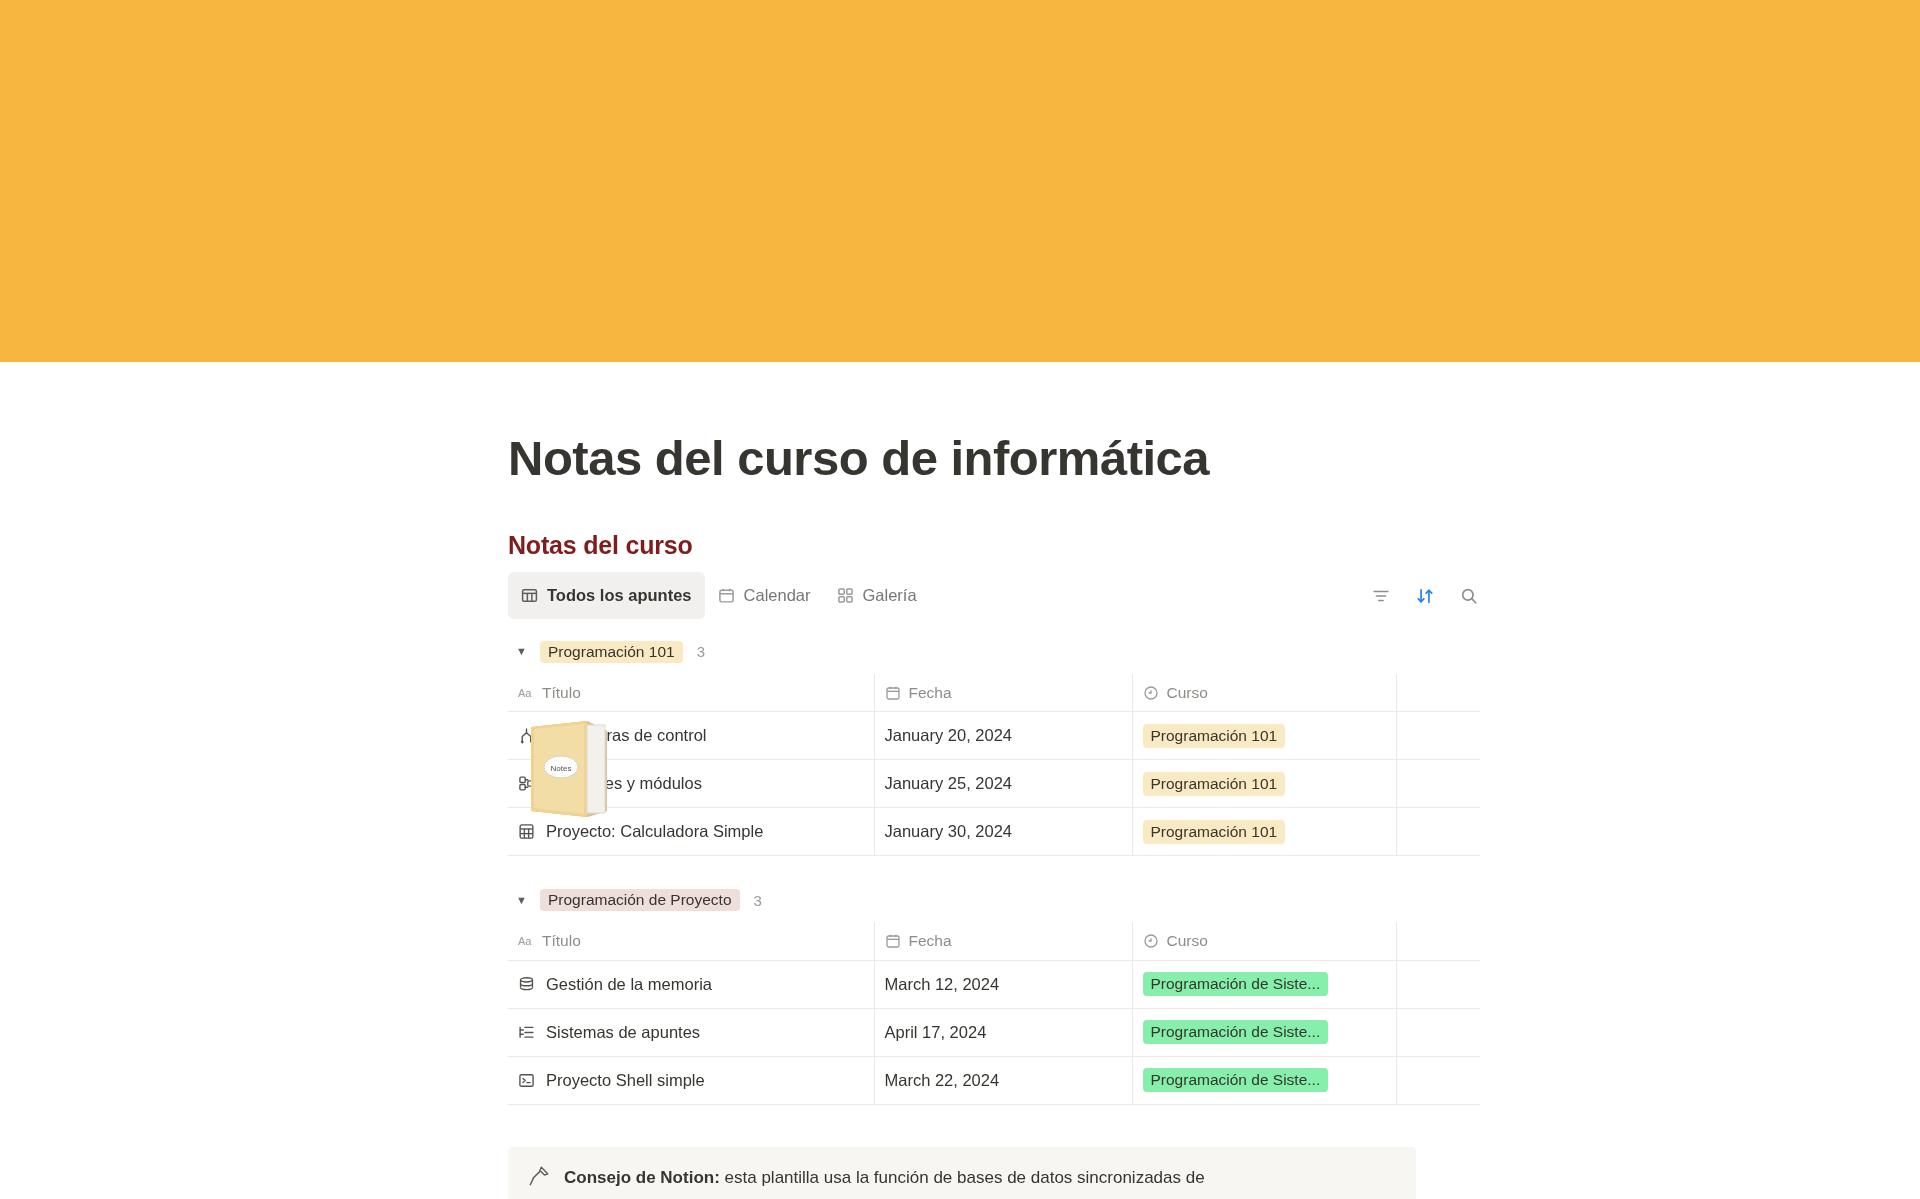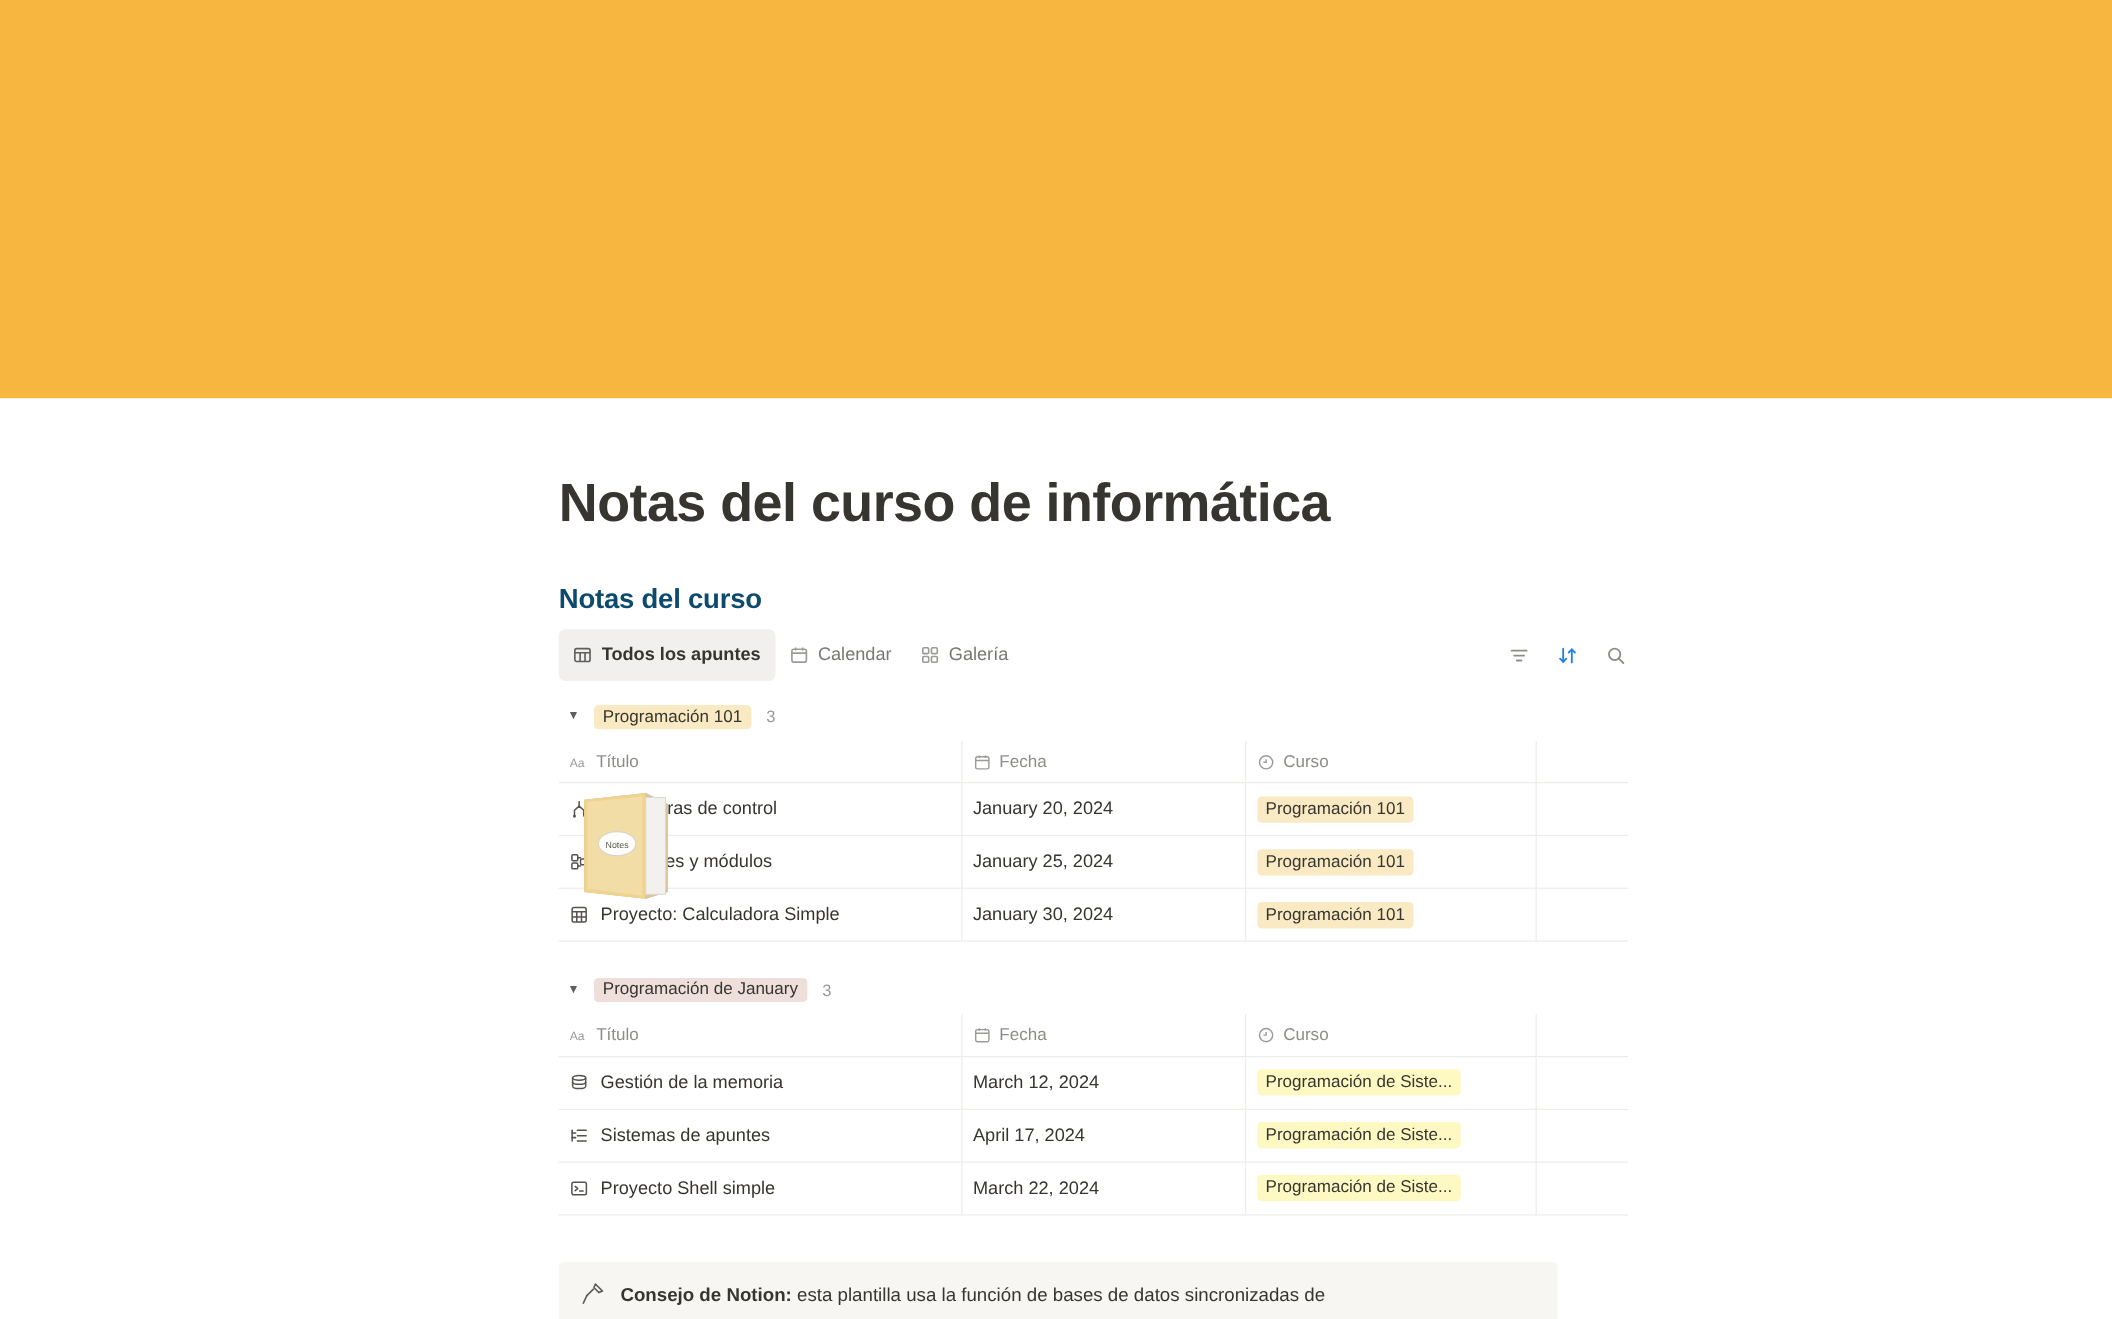--- a/index.html
+++ b/index.html
@@ -53,21 +53,21 @@
     font-weight: 700;
     letter-spacing: -0.5px;
     margin: 70px 0 0 0;
     color: #37352f;
   }
 
   h2#section-title {
     font-size: 25px;
     font-weight: 700;
     margin: 45px 0 0 0;
-    color: #0c4a6e;
+    color: #7f1d1d;
     letter-spacing: -0.2px;
   }
 
   
   .view-bar {
     margin-top: 16px;
     display: flex;
     align-items: center;
     height: 40px;
     position: relative;
@@ -190,21 +190,21 @@
     font-size: 15.5px;
     padding: 3px 8px;
     border-radius: 4px;
     color: #37352f;
     overflow: hidden;
     text-overflow: ellipsis;
     white-space: nowrap;
     vertical-align: middle;
   }
   .tag-yellow { background: #faeac4; }
-  .tag-pink   { background: #fef9c3; }
+  .tag-pink   { background: #86efac; }
 
   
   .callout {
     margin-top: 42px;
     width: 908px;
     background: #f7f6f3;
     border-radius: 5px;
     padding: 18px 20px;
     display: flex;
     gap: 14px;
@@ -417,21 +417,21 @@
               </td>
               <td></td>
             </tr>
           </tbody>
         </table>
       </div>
 
       <div class="group" style="margin-top:30px;">
         <div class="group-head">
           <span class="caret">▼</span>
-          <span class="group-chip chip-pink">Programación de January</span>
+          <span class="group-chip chip-pink">Programación de Proyecto</span>
           <span class="group-count">3</span>
         </div>
 
         <table class="db">
           <colgroup>
             <col class="col-title">
               <col class="col-date">
               <col class="col-course">
               <col class="col-blank">
           </colgroup>

